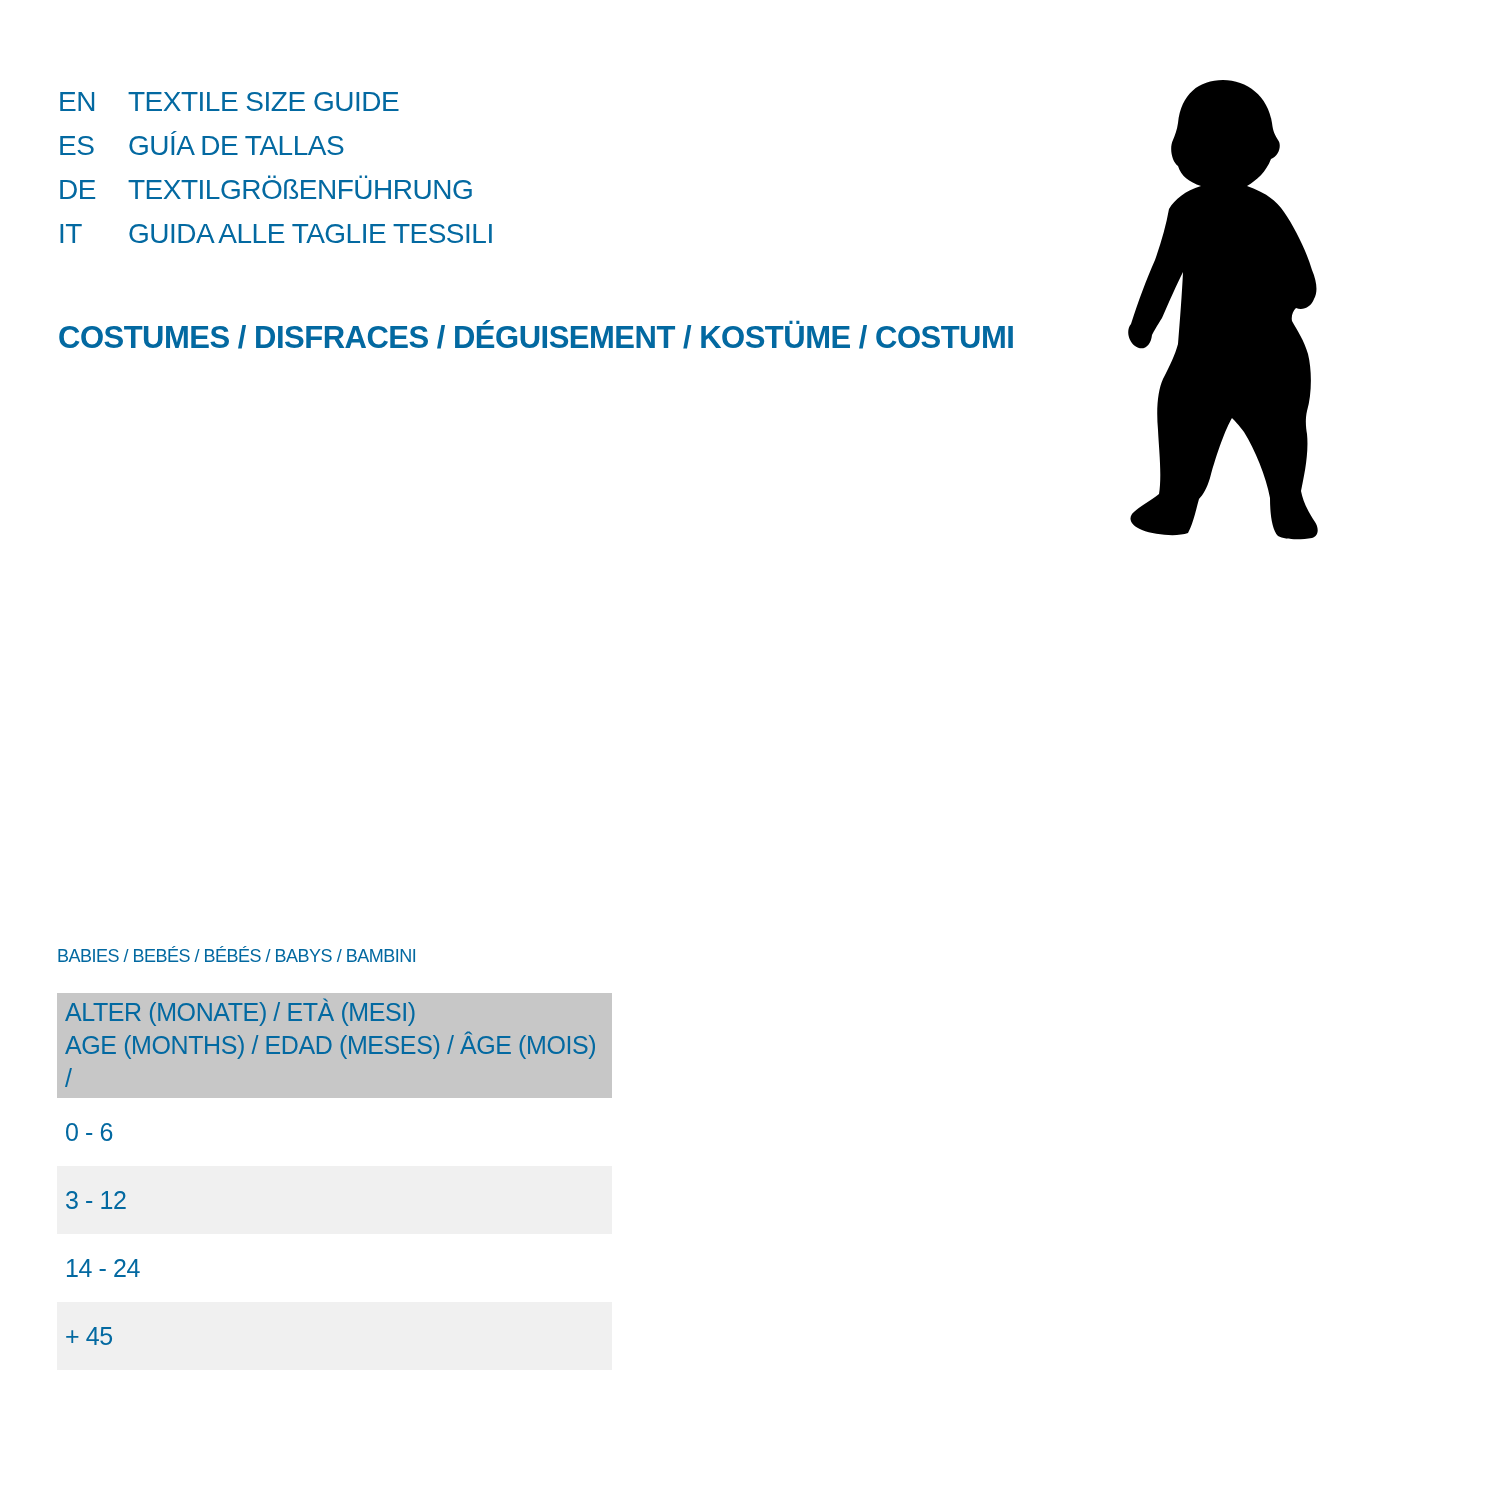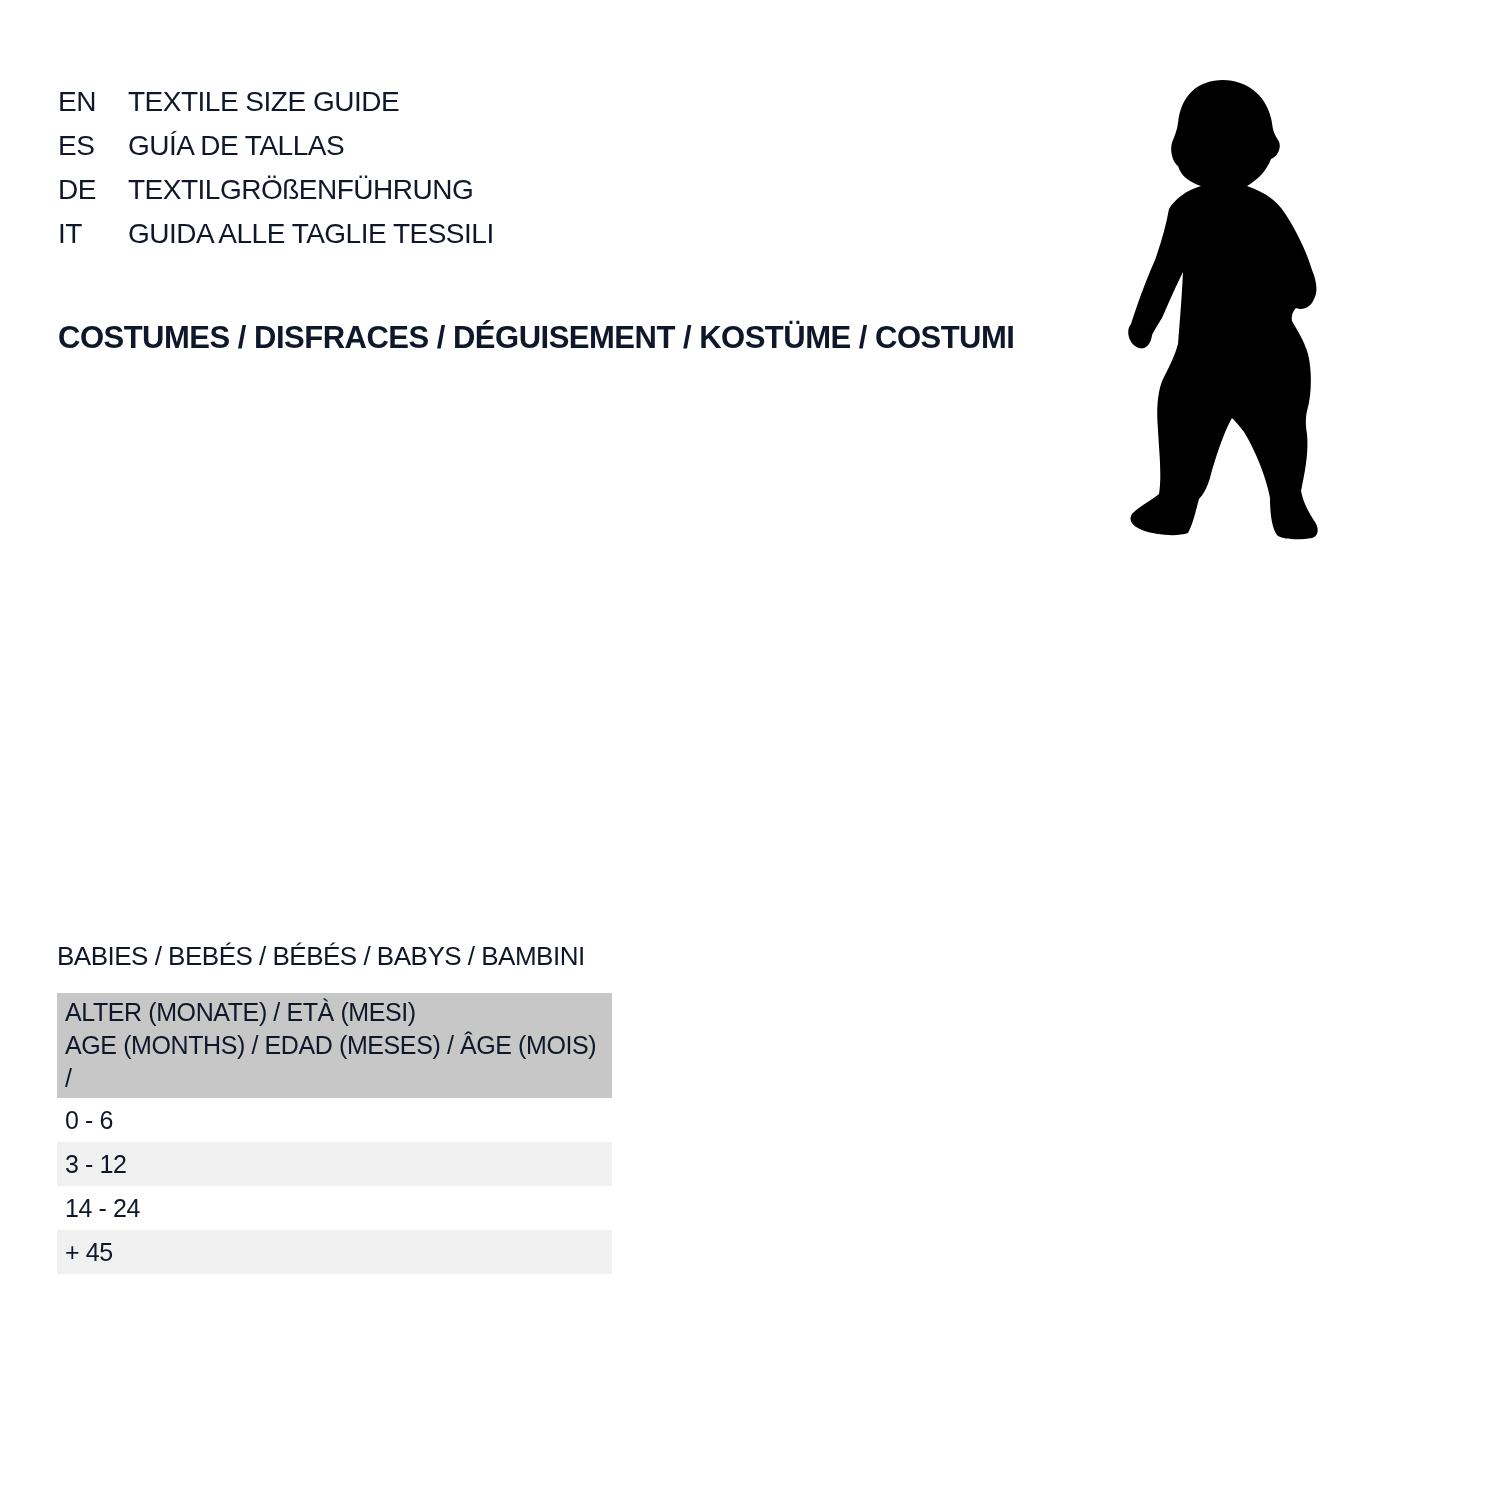--- a/index.html
+++ b/index.html
@@ -3,21 +3,21 @@
 <meta charset="utf-8">
 <style>
   html, body { margin: 0; padding: 0; background: #ffffff; }
   .page {
     position: relative;
     width: 1501px;
     height: 1500px;
     background: #ffffff;
     overflow: hidden;
     font-family: "Liberation Sans", sans-serif;
-    color: #0f172a;
+    color: #0369a1;
     border-radius: 12px;
   }
 
   
   .lang-list { position: absolute; left: 58px; top: 80px; }
   .lang-row { display: flex; font-size: 28px; line-height: 44px; letter-spacing: -0.5px; }
   .lang-code { width: 70px; flex: 0 0 70px; }
 
   
   .headline {
@@ -25,29 +25,29 @@
     font-size: 31px; font-weight: bold; line-height: 36px;
     letter-spacing: -0.5px; white-space: nowrap;
   }
 
   
   .silhouette { position: absolute; left: 1125px; top: 78px; width: 200px; height: 470px; }
 
   
   .group-title {
     position: absolute; left: 57px; top: 940px;
-    font-size: 26px; line-height: 32px; letter-spacing: -0.5px; white-space: nowrap;
+    font-size: 18px; line-height: 32px; letter-spacing: -0.5px; white-space: nowrap;
   }
   .size-table {
     position: absolute; left: 57px; top: 993px; width: 555px;
     font-size: 25px; letter-spacing: -0.4px;
   }
   .thead { background: #c7c7c7; padding: 3px 8px; }
   .thead-line { display: block; line-height: 33px; }
-  .trow { height: 36px; line-height: 36px; padding: 4px 8px; background: #ffffff; }
+  .trow { height: 36px; line-height: 36px; padding: 16px 8px; background: #ffffff; }
   .trow.alt { background: #f0f0f0; }
 </style>
 </head>
 <body>
 
 <div class="page">
 
   <div class="lang-list">
     <div class="lang-row">
       <span class="lang-code">EN</span>

